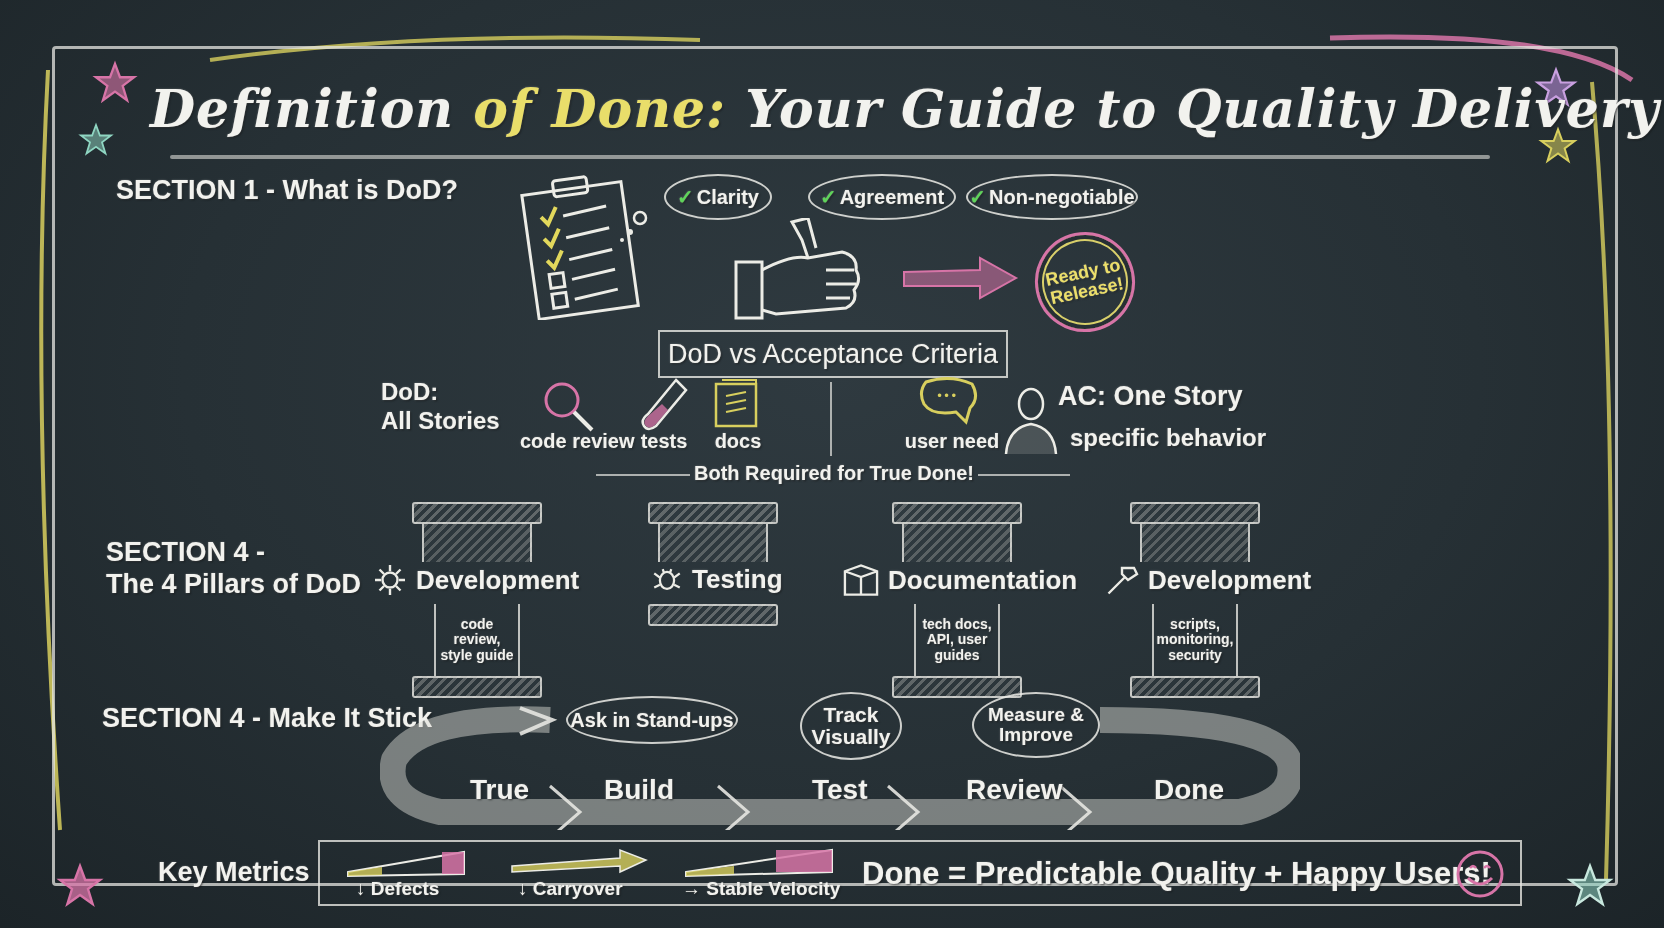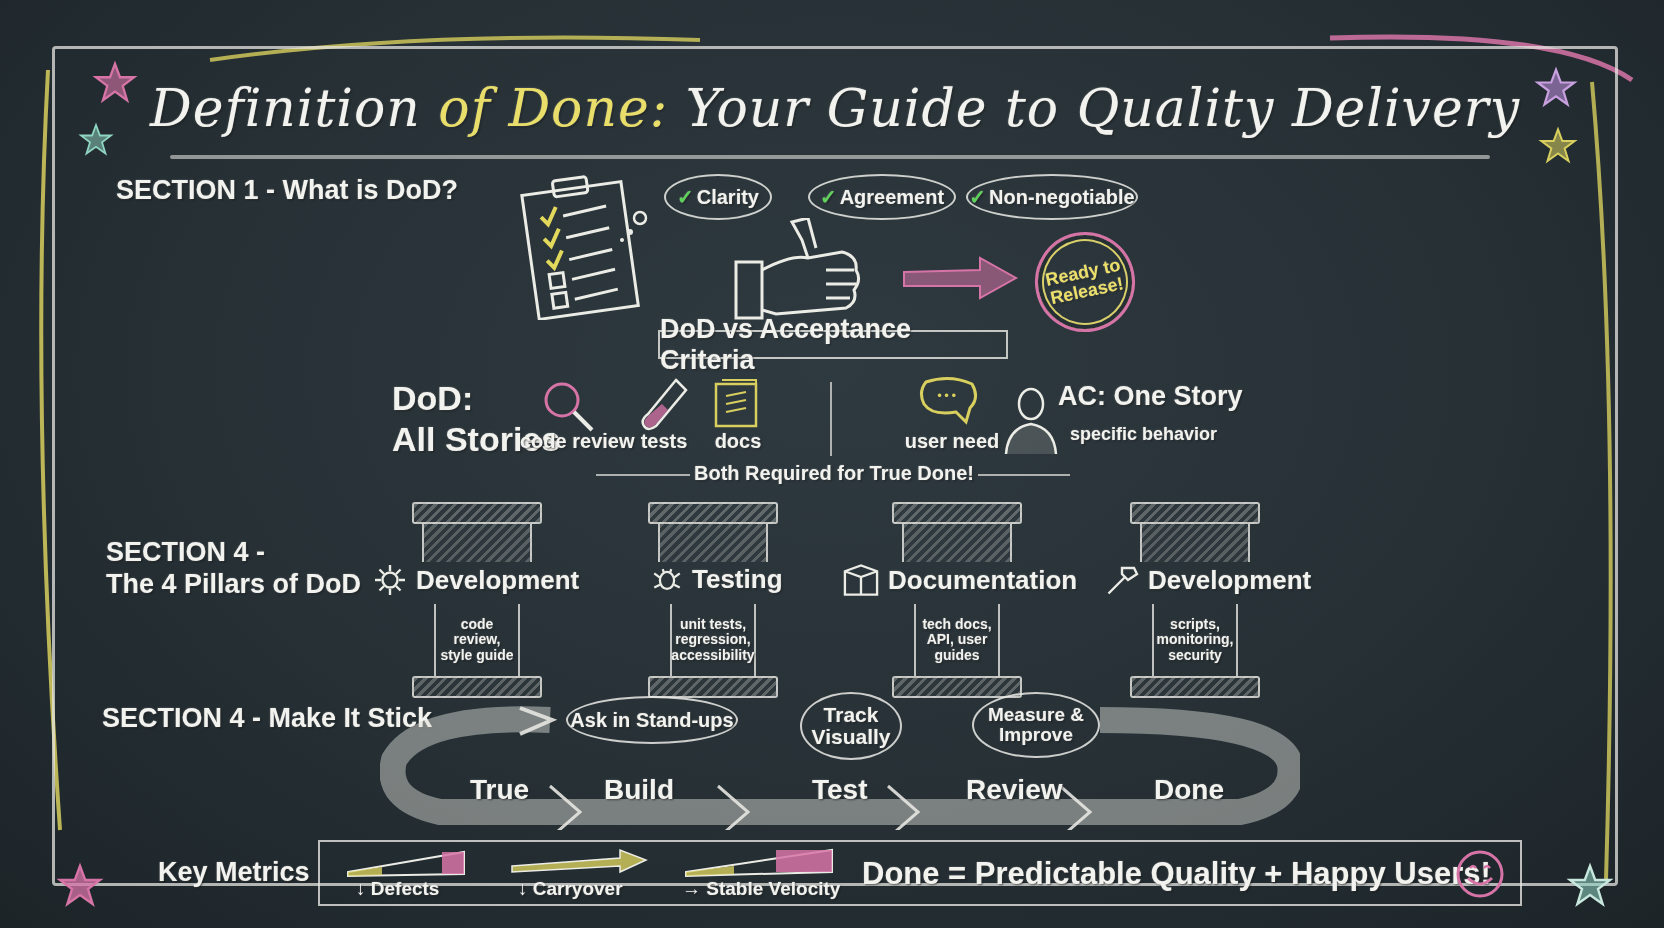--- a/index.html
+++ b/index.html
@@ -13,42 +13,42 @@
   .abs { position: absolute; }
   .chalk { text-shadow: 0 0 2px rgba(255,255,255,0.35), 1px 1px 2px rgba(0,0,0,0.6); }
   .frame {
     left: 52px; top: 46px; width: 1566px; height: 840px;
     border: 3px solid rgba(230,230,225,0.75);
     border-radius: 4px;
   }
   .title {
     left: 150px; top: 78px; width: 1380px;
     font-family: "DejaVu Serif", serif; font-style: italic;
-    font-size: 52px; font-weight: normal; letter-spacing: 1px; white-space: nowrap;
+    font-size: 52px; font-weight: bold; letter-spacing: 1px; white-space: nowrap;
   }
   .title .hl { color: #e9de6a; }
   .title-rule { left: 170px; top: 155px; width: 1320px; height: 4px; background: rgba(220,220,215,0.6); border-radius: 2px; }
   .section-label { font-size: 27px; font-weight: bold; white-space: nowrap; line-height: 1.2; }
   .bubble {
     border: 2.5px solid rgba(235,235,230,0.85); border-radius: 50%;
     display: flex; align-items: center; justify-content: center;
     font-size: 20px; font-weight: bold; text-align: center; line-height: 1.05;
   }
   .check { color: #5fd45a; margin-right: 3px; }
   .badge {
     left: 1035px; top: 232px; width: 100px; height: 100px; border-radius: 50%;
     border: 3px solid #d774a7; box-shadow: inset 0 0 0 4px #262f34, inset 0 0 0 6px #d8cf6a;
     display: flex; align-items: center; justify-content: center; transform: rotate(-12deg);
     color: #ecdf6a; font-size: 18px; font-weight: bold; text-align: center; line-height: 1.05;
   }
   .vs-box {
-    left: 658px; top: 330px; width: 350px; height: 29px;
+    left: 658px; top: 330px; width: 350px; height: 48px;
     border: 2.5px solid rgba(235,235,230,0.8);
     display: flex; align-items: center; justify-content: center;
-    font-size: 27px; font-weight: bold;
+    font-size: 27px; font-weight: normal;
   }
   .icon-label { font-size: 20px; font-weight: bold; text-align: center; white-space: nowrap; }
   .pillar { width: 130px; }
   .pillar .cap { height: 22px; border: 2px solid rgba(230,230,225,0.8); background: repeating-linear-gradient(135deg, rgba(200,200,195,0.35) 0 3px, rgba(60,70,75,0.2) 3px 7px); border-radius: 3px; }
   .pillar .shaft { margin: 0 10px; height: 38px; border-left: 2px solid rgba(230,230,225,0.8); border-right: 2px solid rgba(230,230,225,0.8); background: repeating-linear-gradient(135deg, rgba(200,200,195,0.3) 0 3px, rgba(60,70,75,0.2) 3px 7px); }
   .pillar .shaft2 { margin: 0 22px; height: 72px; border-left: 2px solid rgba(230,230,225,0.8); border-right: 2px solid rgba(230,230,225,0.8); display:flex; align-items:center; justify-content:center; text-align:center; font-size: 14px; font-weight: bold; line-height: 1.1; }
   .pillar .base { height: 22px; border: 2px solid rgba(230,230,225,0.8); background: repeating-linear-gradient(135deg, rgba(200,200,195,0.35) 0 3px, rgba(60,70,75,0.2) 3px 7px); border-radius: 3px; }
   .pillar-title { font-size: 26px; font-weight: bold; white-space: nowrap; display:flex; align-items:center; gap: 8px; }
   .flow-step { font-size: 28px; font-weight: bold; }
   .metrics-box { left: 318px; top: 840px; width: 1204px; height: 66px; border: 2.5px solid rgba(230,230,225,0.8); }
@@ -146,21 +146,21 @@
 
 <div class="abs badge chalk">
   <div>
     <div>Ready to</div>
     <div>Release!</div>
   </div>
 </div>
 
 <div class="abs vs-box chalk">DoD vs Acceptance Criteria</div>
 
-<div class="abs section-label chalk" style="left:392px;top:378px;font-size:34px">
+<div class="abs section-label chalk" style="left:381px;top:378px;font-size:24px">
   <div>DoD:</div>
   <div>All Stories</div>
 </div>
 
 <svg class="abs" style="left:540px;top:378px" width="56" height="56" viewBox="0 0 56 56">
   <circle cx="22" cy="22" r="16" stroke="#d774a7" stroke-width="3" fill="none"></circle>
   <line x1="34" y1="34" x2="52" y2="52" stroke="#ecece6" stroke-width="4"></line>
 </svg>
 <div class="abs icon-label chalk" style="left:520px;top:430px;width:104px">code review</div>
 
@@ -186,21 +186,21 @@
   <text x="18" y="24" fill="#d8cf5e" font-size="12" font-family="DejaVu Sans, sans-serif">•••</text>
 </svg>
 <div class="abs icon-label chalk" style="left:902px;top:430px;width:100px">user need</div>
 
 <svg class="abs" style="left:1002px;top:384px" width="58" height="70" viewBox="0 0 58 70">
   <ellipse cx="29" cy="20" rx="12" ry="15" stroke="#ecece6" stroke-width="2.5" fill="none"></ellipse>
   <path d="M4 70 Q6 44 29 40 Q52 44 54 70" stroke="#ecece6" stroke-width="2.5" fill="rgba(200,200,195,0.2)"></path>
 </svg>
 
 <div class="abs section-label chalk" style="left:1058px;top:380px;font-size:27px">AC: One Story</div>
-<div class="abs icon-label chalk" style="left:1070px;top:424px;font-size:18px">specific behavior</div>
+<div class="abs icon-label chalk" style="left:1070px;top:424px;font-size:24px">specific behavior</div>
 
 <div class="abs" style="left:596px;top:474px;width:94px;height:2px;background:rgba(230,230,225,0.7)"></div>
 <div class="abs icon-label chalk" style="left:694px;top:462px;width:280px;font-size:20px">Both Required for True Done!</div>
 <div class="abs" style="left:978px;top:474px;width:92px;height:2px;background:rgba(230,230,225,0.7)"></div>
 
 <div class="abs section-label chalk" style="left:106px;top:536px">
   <div>SECTION 4 -</div>
   <div>The 4 Pillars of DoD</div>
 </div>
 
@@ -221,27 +221,20 @@
       <circle cx="12" cy="12" r="5" stroke="#ecece6" stroke-width="1.6" fill="none"></circle>
       <path d="M12 2v4M12 18v4M2 12h4M18 12h4M5 5l3 3M16 16l3 3M5 19l3-3M16 8l3-3" stroke="#ecece6" stroke-width="1.6"></path>
     </svg>
   <span>Development</span>
 </div>
 
 <div class="abs pillar" style="left:648px;top:502px">
   <div class="cap"></div>
     <div class="shaft"></div>
   <div style="height:42px"></div>
-  <div class="shaft2 chalk">
-    <div>
-        <div>unit tests,</div>
-        <div>regression,</div>
-        <div>accessibility</div>
-      </div>
-  </div>
   <div class="base"></div>
 </div>
 <div class="abs pillar-title chalk" style="left:650px;top:562px">
   <svg width="34" height="34" viewBox="0 0 24 24">
       <ellipse cx="12" cy="13" rx="5" ry="6" stroke="#ecece6" stroke-width="1.6" fill="none"></ellipse>
       <path d="M3 8l4 3M21 8l-4 3M3 18l4-2M21 18l-4-2M9 5l1 3M15 5l-1 3" stroke="#ecece6" stroke-width="1.6"></path>
     </svg>
   <span>Testing</span>
 </div>
 

